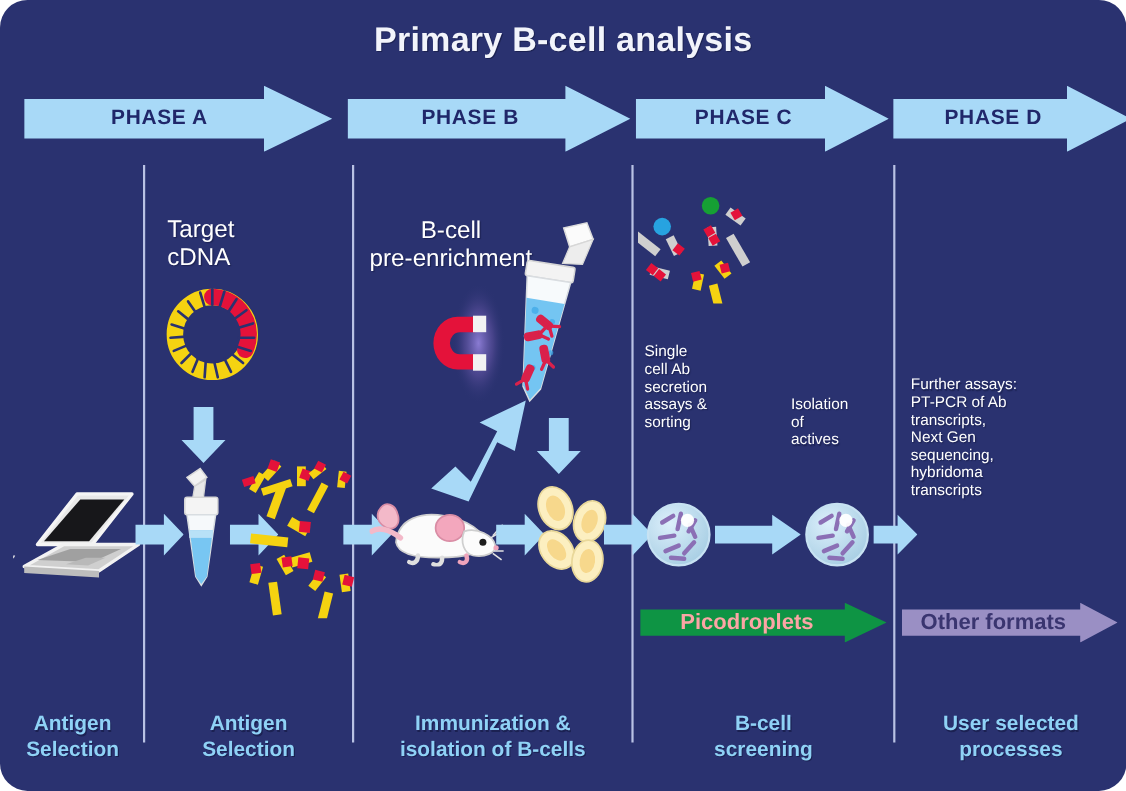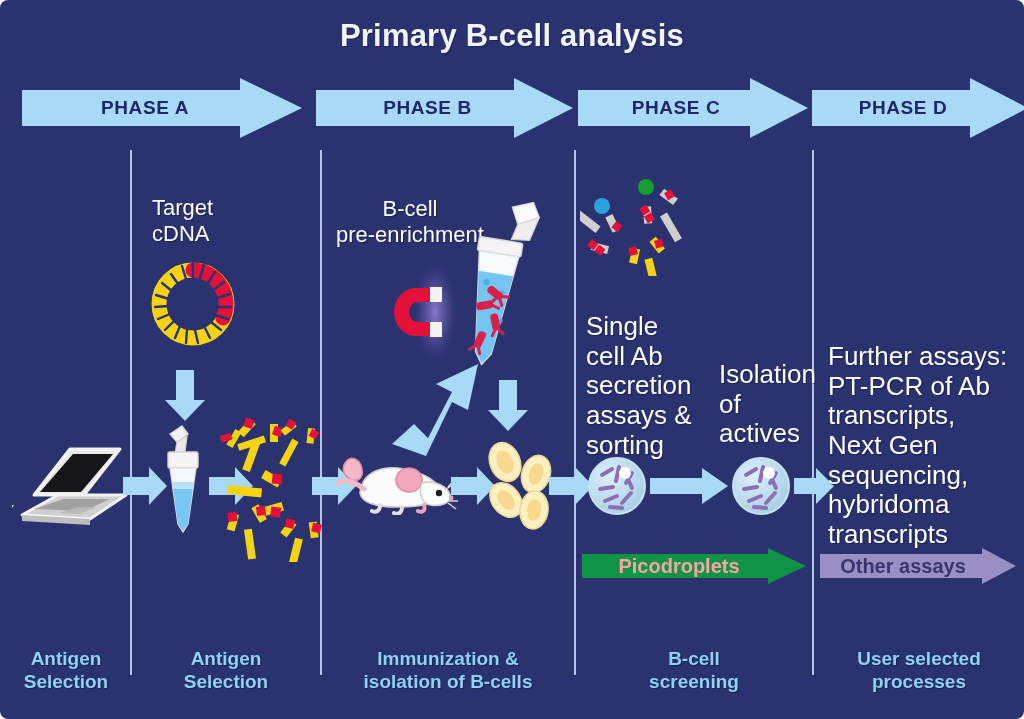--- a/index.html
+++ b/index.html
@@ -8,21 +8,21 @@
 
   #stage{
     position:relative;
     width:1024px;height:719px;
     overflow:hidden;
     background:#ffffff;
   }
   #frame{
     position:absolute;left:0;top:0;width:1024px;height:719px;
     background:#2a3270;
-    border-radius:8px;
+    border-radius:25px;
     overflow:hidden;
   }
 
   
   #title{
     position:absolute;left:0;top:18px;width:1024px;
     text-align:center;
     color:#f2f4fb;
     font-size:31px;font-weight:bold;
     letter-spacing:.2px;
@@ -57,21 +57,21 @@
     text-align:center;line-height:1.18;
     text-shadow:1px 1px 0 #1b2152;
   }
 
   
   .head-text{
     position:absolute;color:#ffffff;font-size:22px;line-height:1.16;
     text-shadow:1px 1px 1px #1c2252;
   }
   .body-text{
-    position:absolute;color:#ffffff;font-size:26px;line-height:1.14;
+    position:absolute;color:#ffffff;font-size:14px;line-height:1.14;
     text-shadow:1px 1px 1px #1c2252;
   }
 
   
   .flow{position:absolute;}
 
   
   .tech-arrow{position:absolute;height:36px;display:flex;align-items:center;}
   .tech-arrow .tlabel{
     position:relative;z-index:2;width:100%;text-align:center;
@@ -487,21 +487,21 @@
       <svg class="tshape" viewBox="0 0 224 36" preserveAspectRatio="none">
         <polygon points="0,6 186,6 186,0 224,18 186,36 186,30 0,30" fill="#0e9444"></polygon>
       </svg>
       <span class="tlabel" style="color:#fca5a5;">Picodroplets</span>
     </div>
 
     <div class="tech-arrow" style="left:820px;top:548px;width:196px;">
       <svg class="tshape" viewBox="0 0 196 36" preserveAspectRatio="none">
         <polygon points="0,6 162,6 162,0 196,18 162,36 162,30 0,30" fill="#9a8fc4"></polygon>
       </svg>
-      <span class="tlabel" style="color:#3a3570;">Other assays</span>
+      <span class="tlabel" style="color:#3a3570;">Other formats</span>
     </div>
 
     <div class="col-caption" style="left:2px;width:128px;">
       <div>Antigen</div>
       <div>Selection</div>
     </div>
 
     <div class="col-caption" style="left:134px;width:184px;">
       <div>Antigen</div>
       <div>Selection</div>

